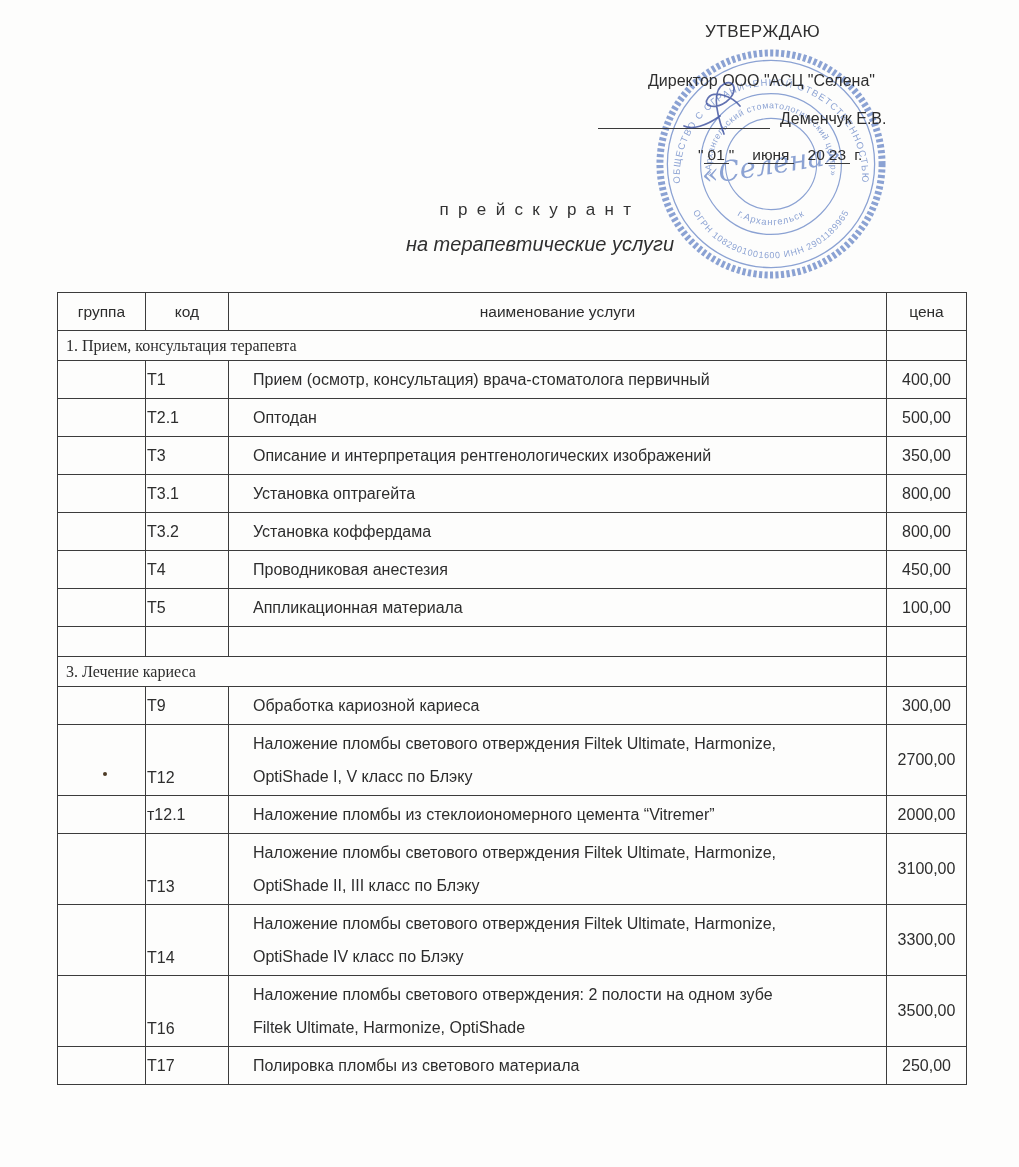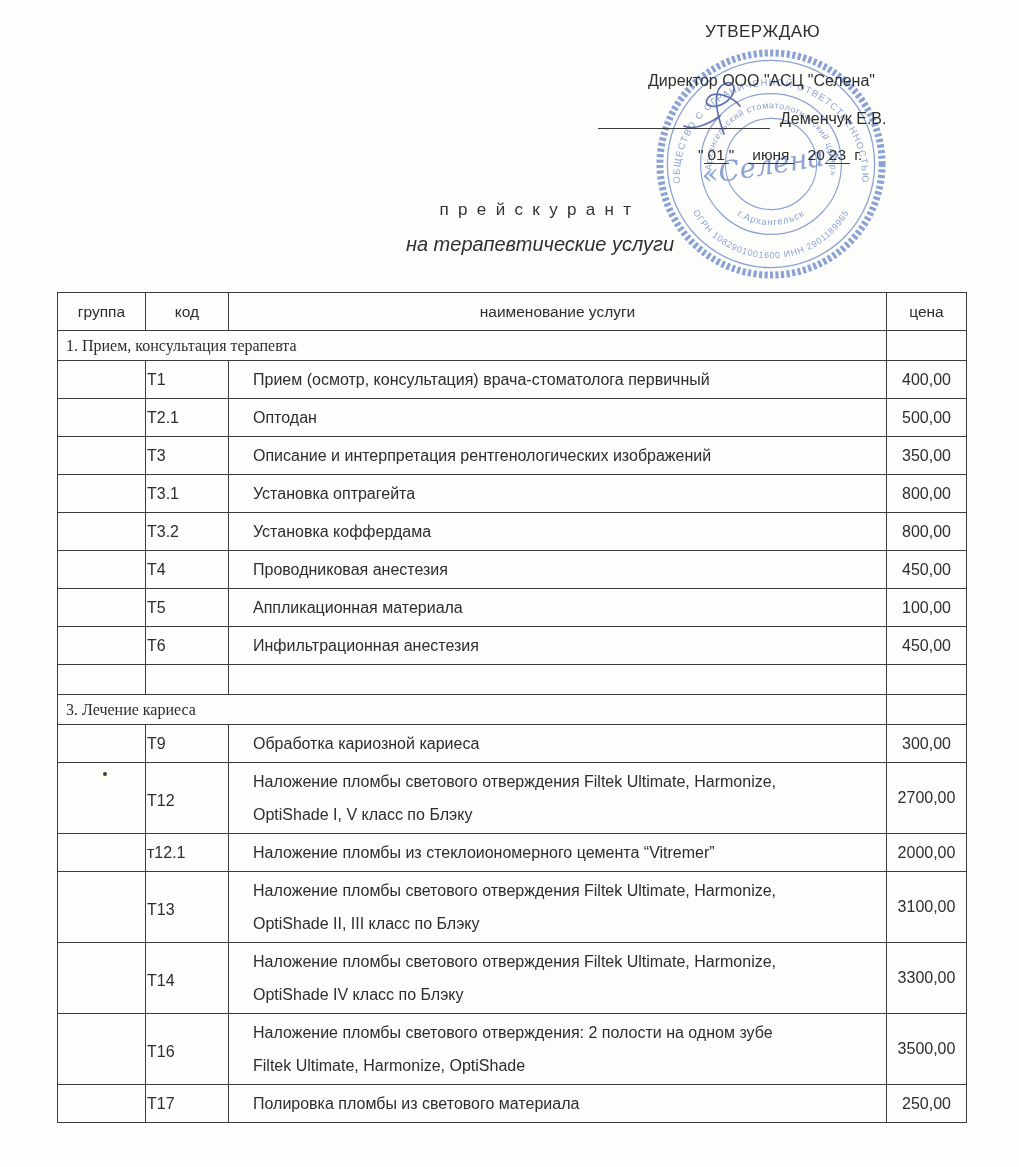--- a/index.html
+++ b/index.html
@@ -32,21 +32,21 @@
   table.price td{border:1.6px solid #3c3c3c;font-size:16px;color:#2d2d2d;overflow:hidden;}
   tr.hdr{height:38px;}
   tr.hdr td{text-align:center;font-size:15.5px;}
   tr.sect{height:30px;}
   td.section-cell{padding-left:8px;font-size:15.8px;font-family:Liberation Serif, serif;}
   tr.single{height:35px;}
   tr.dbl{height:68px;}
   tr.emptyrow{height:30px;}
   td.group-cell{}
   td.code-cell{text-align:left;vertical-align:middle;}
-  tr.dbl td.code-cell{vertical-align:bottom;padding-bottom:23px;}
+  tr.dbl td.code-cell{vertical-align:bottom;padding-bottom:8px;}
   td.service-cell{padding:2px 24px;vertical-align:middle;}
   td.service-cell div{line-height:33px;}
   td.price-cell{text-align:center;vertical-align:middle;font-size:15.5px;}
   .dot-marker{position:absolute;left:46px;top:480px;width:4px;height:4px;border-radius:50%;background:#4d3b26;}
 </style>
 </head>
 <body>
 
 <div class="page">
 
@@ -166,28 +166,20 @@
             <td class="price-cell">450,00</td>
           </tr>
           <tr class="single">
             <td class="group-cell"></td>
             <td class="code-cell">Т5</td>
             <td class="service-cell">
               <div>Аппликационная материала</div>
             </td>
             <td class="price-cell">100,00</td>
           </tr>
-          <tr class="single">
-            <td class="group-cell"></td>
-            <td class="code-cell">Т6</td>
-            <td class="service-cell">
-              <div>Инфильтрационная анестезия</div>
-            </td>
-            <td class="price-cell">450,00</td>
-          </tr>
           <tr class="emptyrow">
             <td class="group-cell"></td>
             <td class="code-cell"></td>
             <td class="service-cell"></td>
             <td class="price-cell"></td>
           </tr>
           <tr class="sect">
             <td class="section-cell" colspan="3">3. Лечение кариеса</td>
             <td class="price-cell"></td>
           </tr>

